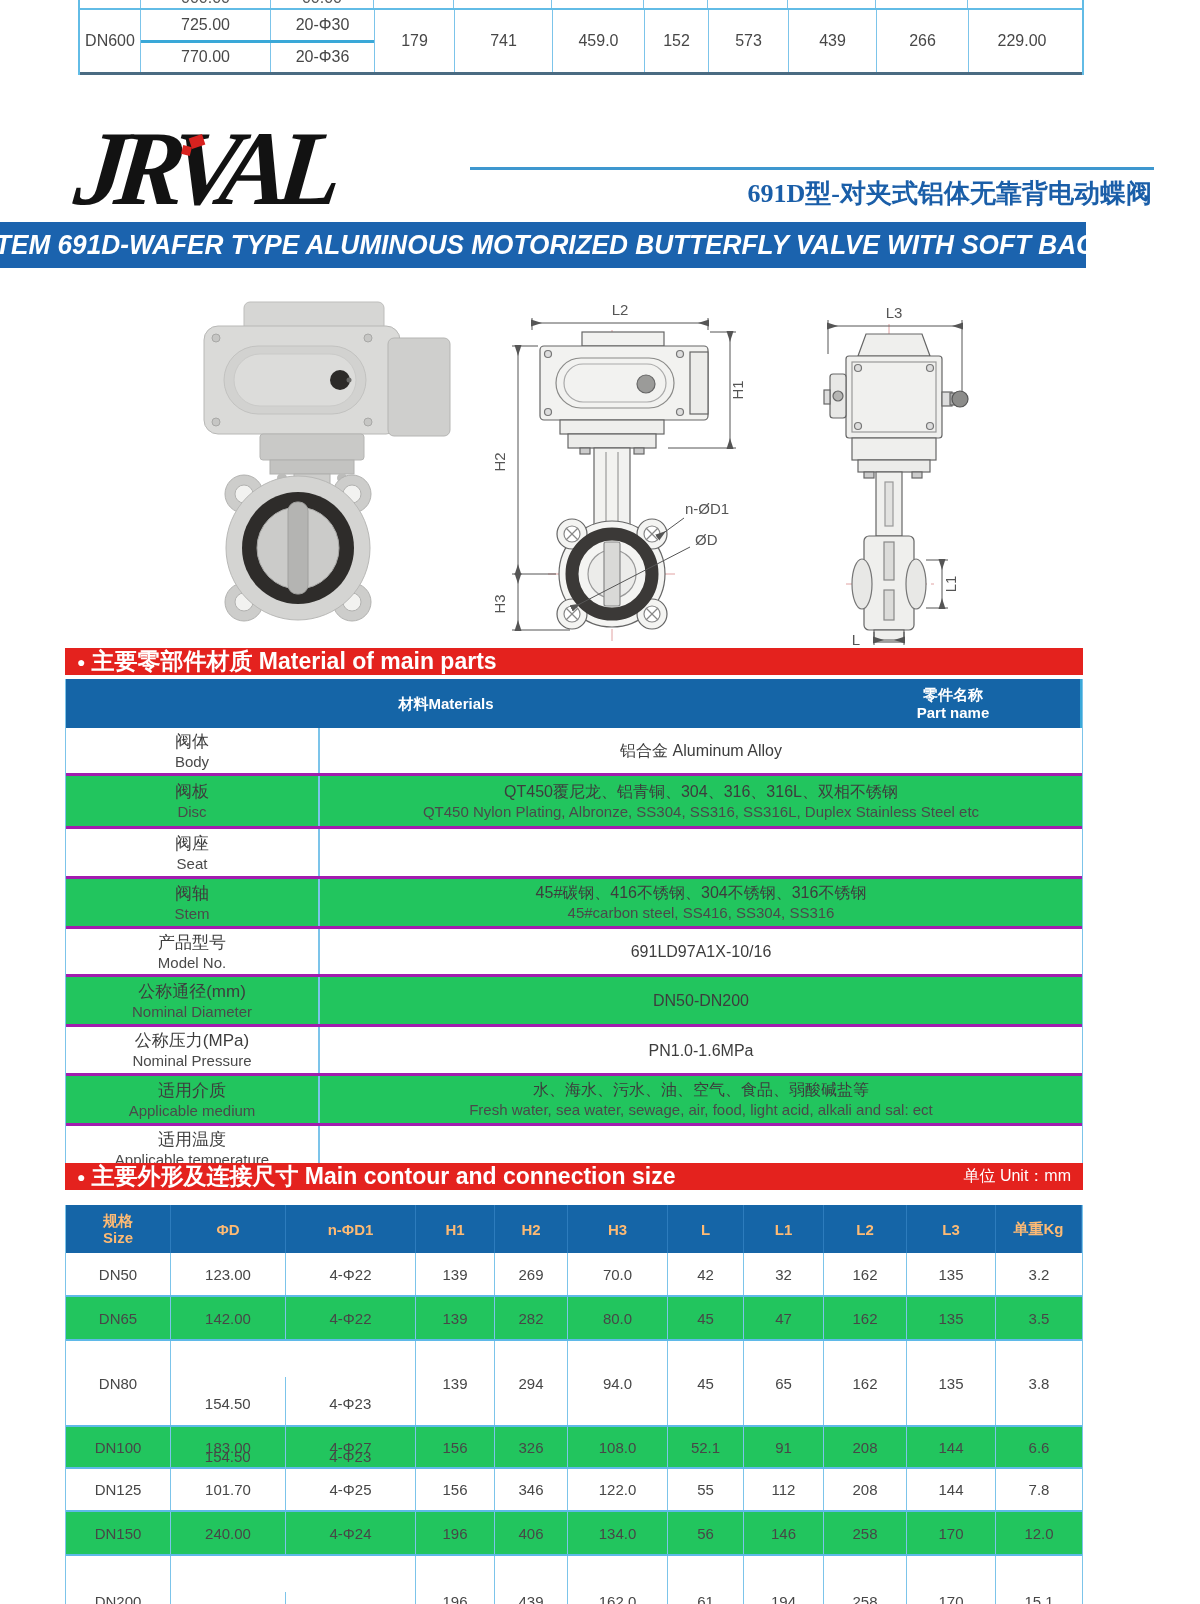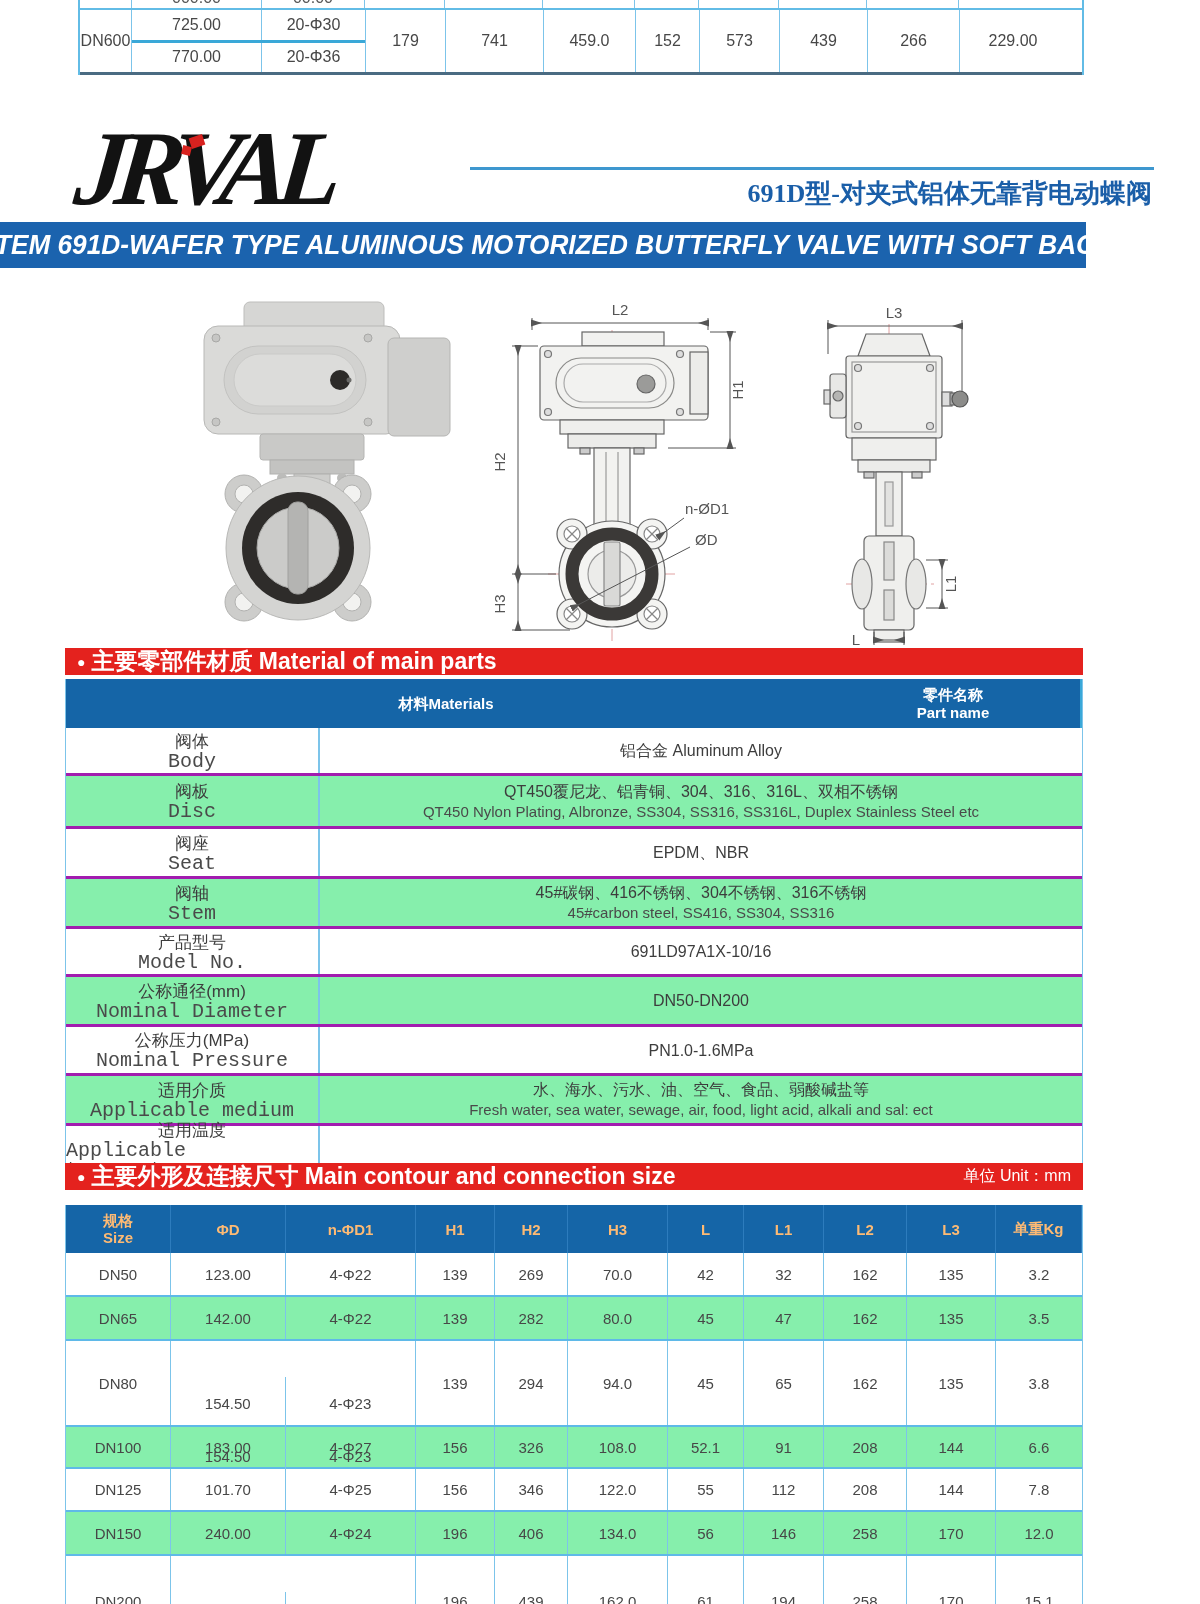--- a/index.html
+++ b/index.html
@@ -11,21 +11,21 @@
   
   .cell{display:flex;align-items:center;justify-content:center;box-sizing:border-box;
         font-size:15px;color:#474747;border-right:1px solid #7cc4ea;}
   
   .top-table{left:78px;top:-34px;width:1002px;border-left:2px solid #62bce6;border-right:2px solid #62bce6;}
   .tt-row{display:flex;border-bottom:2px solid #62bce6;}
   .tt-sliver{height:42px;}
   .tt-sliver .cell{align-items:flex-end;padding-bottom:1px;font-size:16px;color:#555;}
   .tt-main{height:62px;border-bottom:3px solid #4a6b82;}
   .tt-main .cell{font-size:16px;}
-  .tc0{width:52px}.tc1{width:130px}.tc2{width:103px}.tc3{width:80px}.tc4{width:98px}
+  .tc0{width:61px}.tc1{width:130px}.tc2{width:103px}.tc3{width:80px}.tc4{width:98px}
   .tc5{width:92px}.tc6{width:64px}.tc7{width:80px}.tc8{width:88px}.tc9{width:92px}.tc10{width:106px;border-right:none;}
   .tt-split{width:233px;display:flex;flex-direction:column;border-right:1px solid #7cc4ea;}
   .tt-sub{display:flex;flex:1;}
   .tt-sub .cell{height:100%;}
   .tt-div{height:3px;background:#3aa8d8;}
   
   .logo{left:70px;top:114px;width:400px;height:116px;}
   .logo-text{font-family:"Liberation Serif","DejaVu Serif",serif;font-size:104px;font-weight:900;
     font-style:italic;letter-spacing:-12px;color:#121212;transform:skewX(-6deg) scaleY(1.02);
     transform-origin:left bottom;line-height:110px;white-space:nowrap;}
@@ -48,25 +48,25 @@
   .mat-table{left:65px;top:679px;width:1018px;border-left:1px solid #7cc4ea;border-right:1px solid #7cc4ea;box-sizing:border-box;}
   .mat-header{display:flex;height:49px;background:#1565a7;}
   .mat-header .hcell{display:flex;flex-direction:column;align-items:center;justify-content:center;
     color:#fff;font-weight:bold;font-size:15px;line-height:18px;}
   .mh-left{width:254px;border-right:2px solid #3aa8d8;}
   .mh-right{flex:1;}
   .mat-row{display:flex;border-bottom:3px solid #a21caf;}
   .mat-left{width:254px;display:flex;flex-direction:column;align-items:center;justify-content:center;
     border-right:2px solid #7cc4ea;box-sizing:border-box;}
   .mat-left .cn{font-size:17px;color:#3d3d3d;line-height:21px;}
-  .mat-left .en{font-size:20px;color:#4a4a4a;line-height:19px;font-family:Liberation Mono, monospace;}
+  .mat-left .en{font-size:15px;color:#4a4a4a;line-height:19px;}
   .mat-right{flex:1;display:flex;flex-direction:column;align-items:center;justify-content:center;}
   .mat-right .v1{font-size:16px;color:#3d3d3d;line-height:21px;text-align:center;}
   .mat-right .v2{font-size:15px;color:#4a4a4a;line-height:20px;text-align:center;}
-  .g{background:#86efac;justify-content:center;}
+  .g{background:#22c55e;justify-content:center;}
   
   .dim-table{left:65px;top:1205px;width:1018px;border-left:1px solid #7cc4ea;border-right:1px solid #7cc4ea;box-sizing:border-box;}
   .dim-header{display:flex;height:48px;background:#1565a7;}
   .dim-header .cell{color:#fdba74;font-weight:bold;font-size:15px;border-right:1px solid #2d7cbd;}
   .dim-header .two{display:flex;flex-direction:column;line-height:17px;}
   .drow{display:flex;border-bottom:2px solid #5fb9e8;}
   .dc0{width:105px}.dc1{width:115px}.dc2{width:130px}.dc3{width:79px}.dc4{width:73px}.dc5{width:100px}
   .dc6{width:76px}.dc7{width:80px}.dc8{width:83px}.dc9{width:89px}.dc10{width:86px;border-right:none;}
   .splitcol{width:245px;display:flex;flex-direction:column;border-right:1px solid #7cc4ea;box-sizing:border-box;}
   .subrow{display:flex;flex:1;}
@@ -326,23 +326,20 @@
     <div class="mat-right">
         <span class="v1">QT450覆尼龙、铝青铜、304、316、316L、双相不锈钢</span>
         <span class="v2">QT450 Nylon Plating, Albronze, SS304, SS316, SS316L, Duplex Stainless Steel etc</span>
       </div>
   </div>
   <div class="mat-row" style="height:47px">
     <div class="mat-left">
         <span class="cn">阀座</span>
         <span class="en">Seat</span>
       </div>
-    <div class="mat-right">
-        <span class="v1">EPDM、NBR</span>
-      </div>
   </div>
   <div class="mat-row g" style="height:47px">
     <div class="mat-left">
         <span class="cn">阀轴</span>
         <span class="en">Stem</span>
       </div>
     <div class="mat-right">
         <span class="v1">45#碳钢、416不锈钢、304不锈钢、316不锈钢</span>
         <span class="v2">45#carbon steel, SS416, SS304, SS316</span>
       </div>

